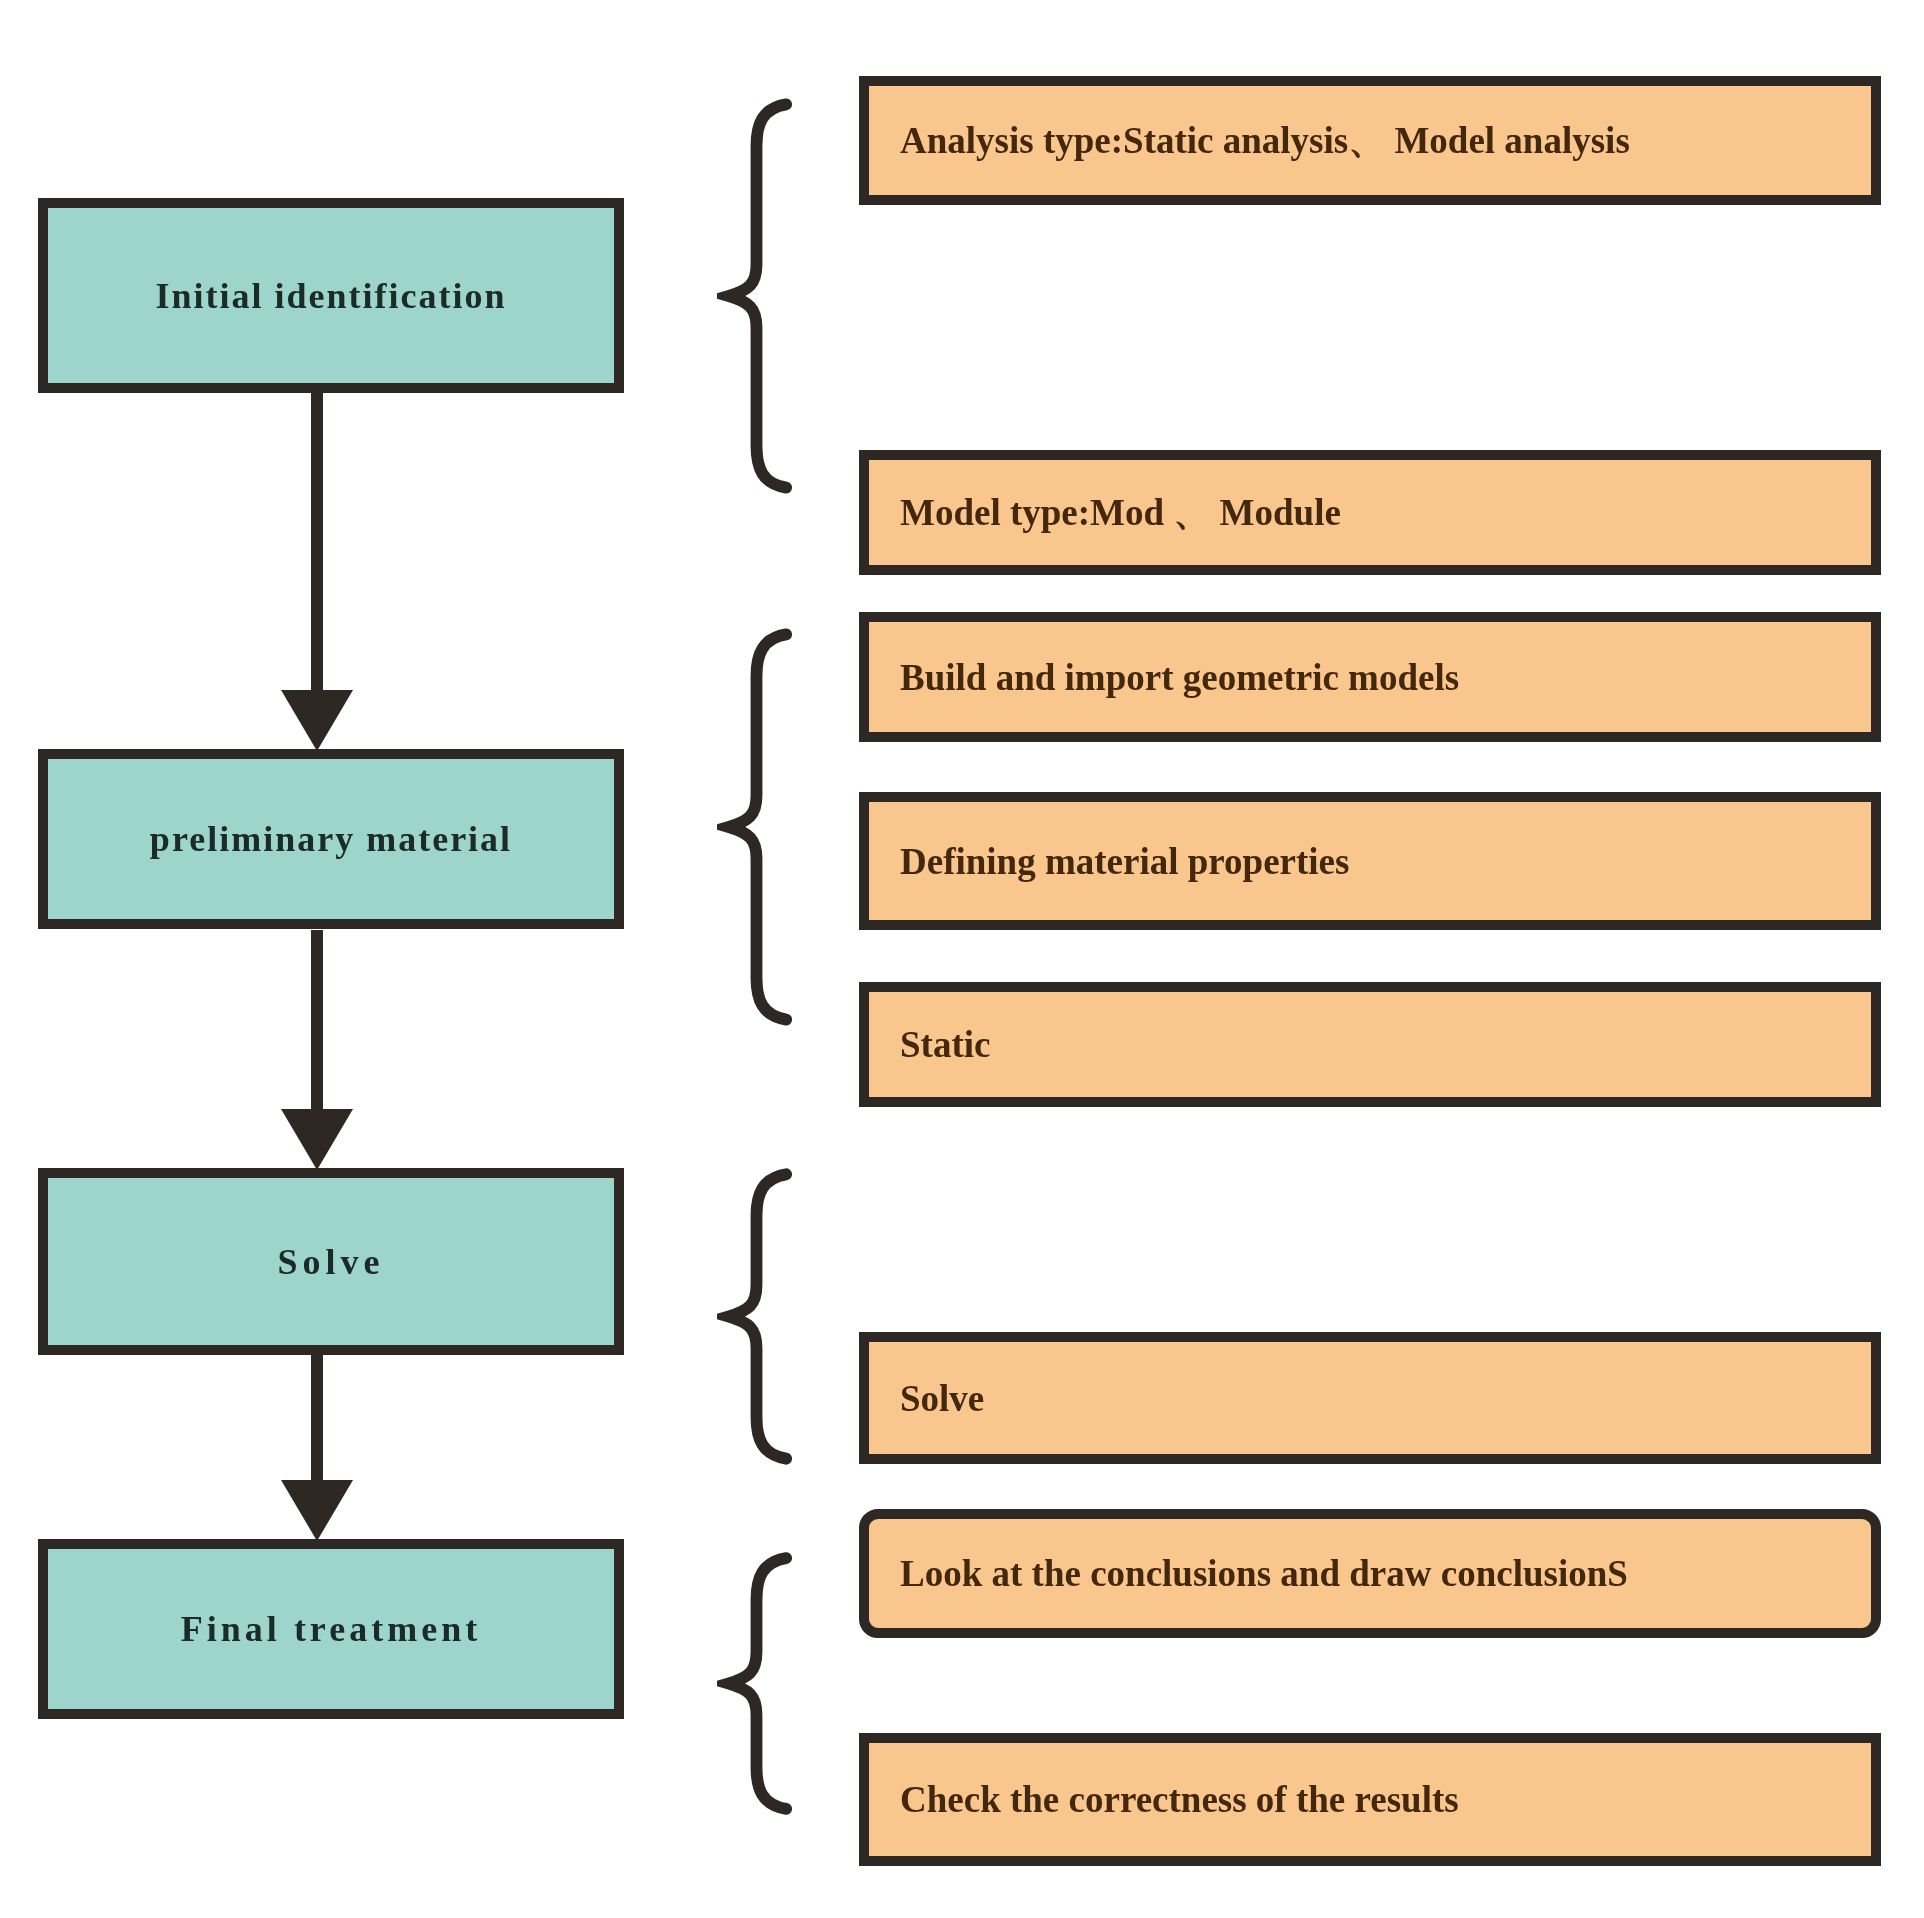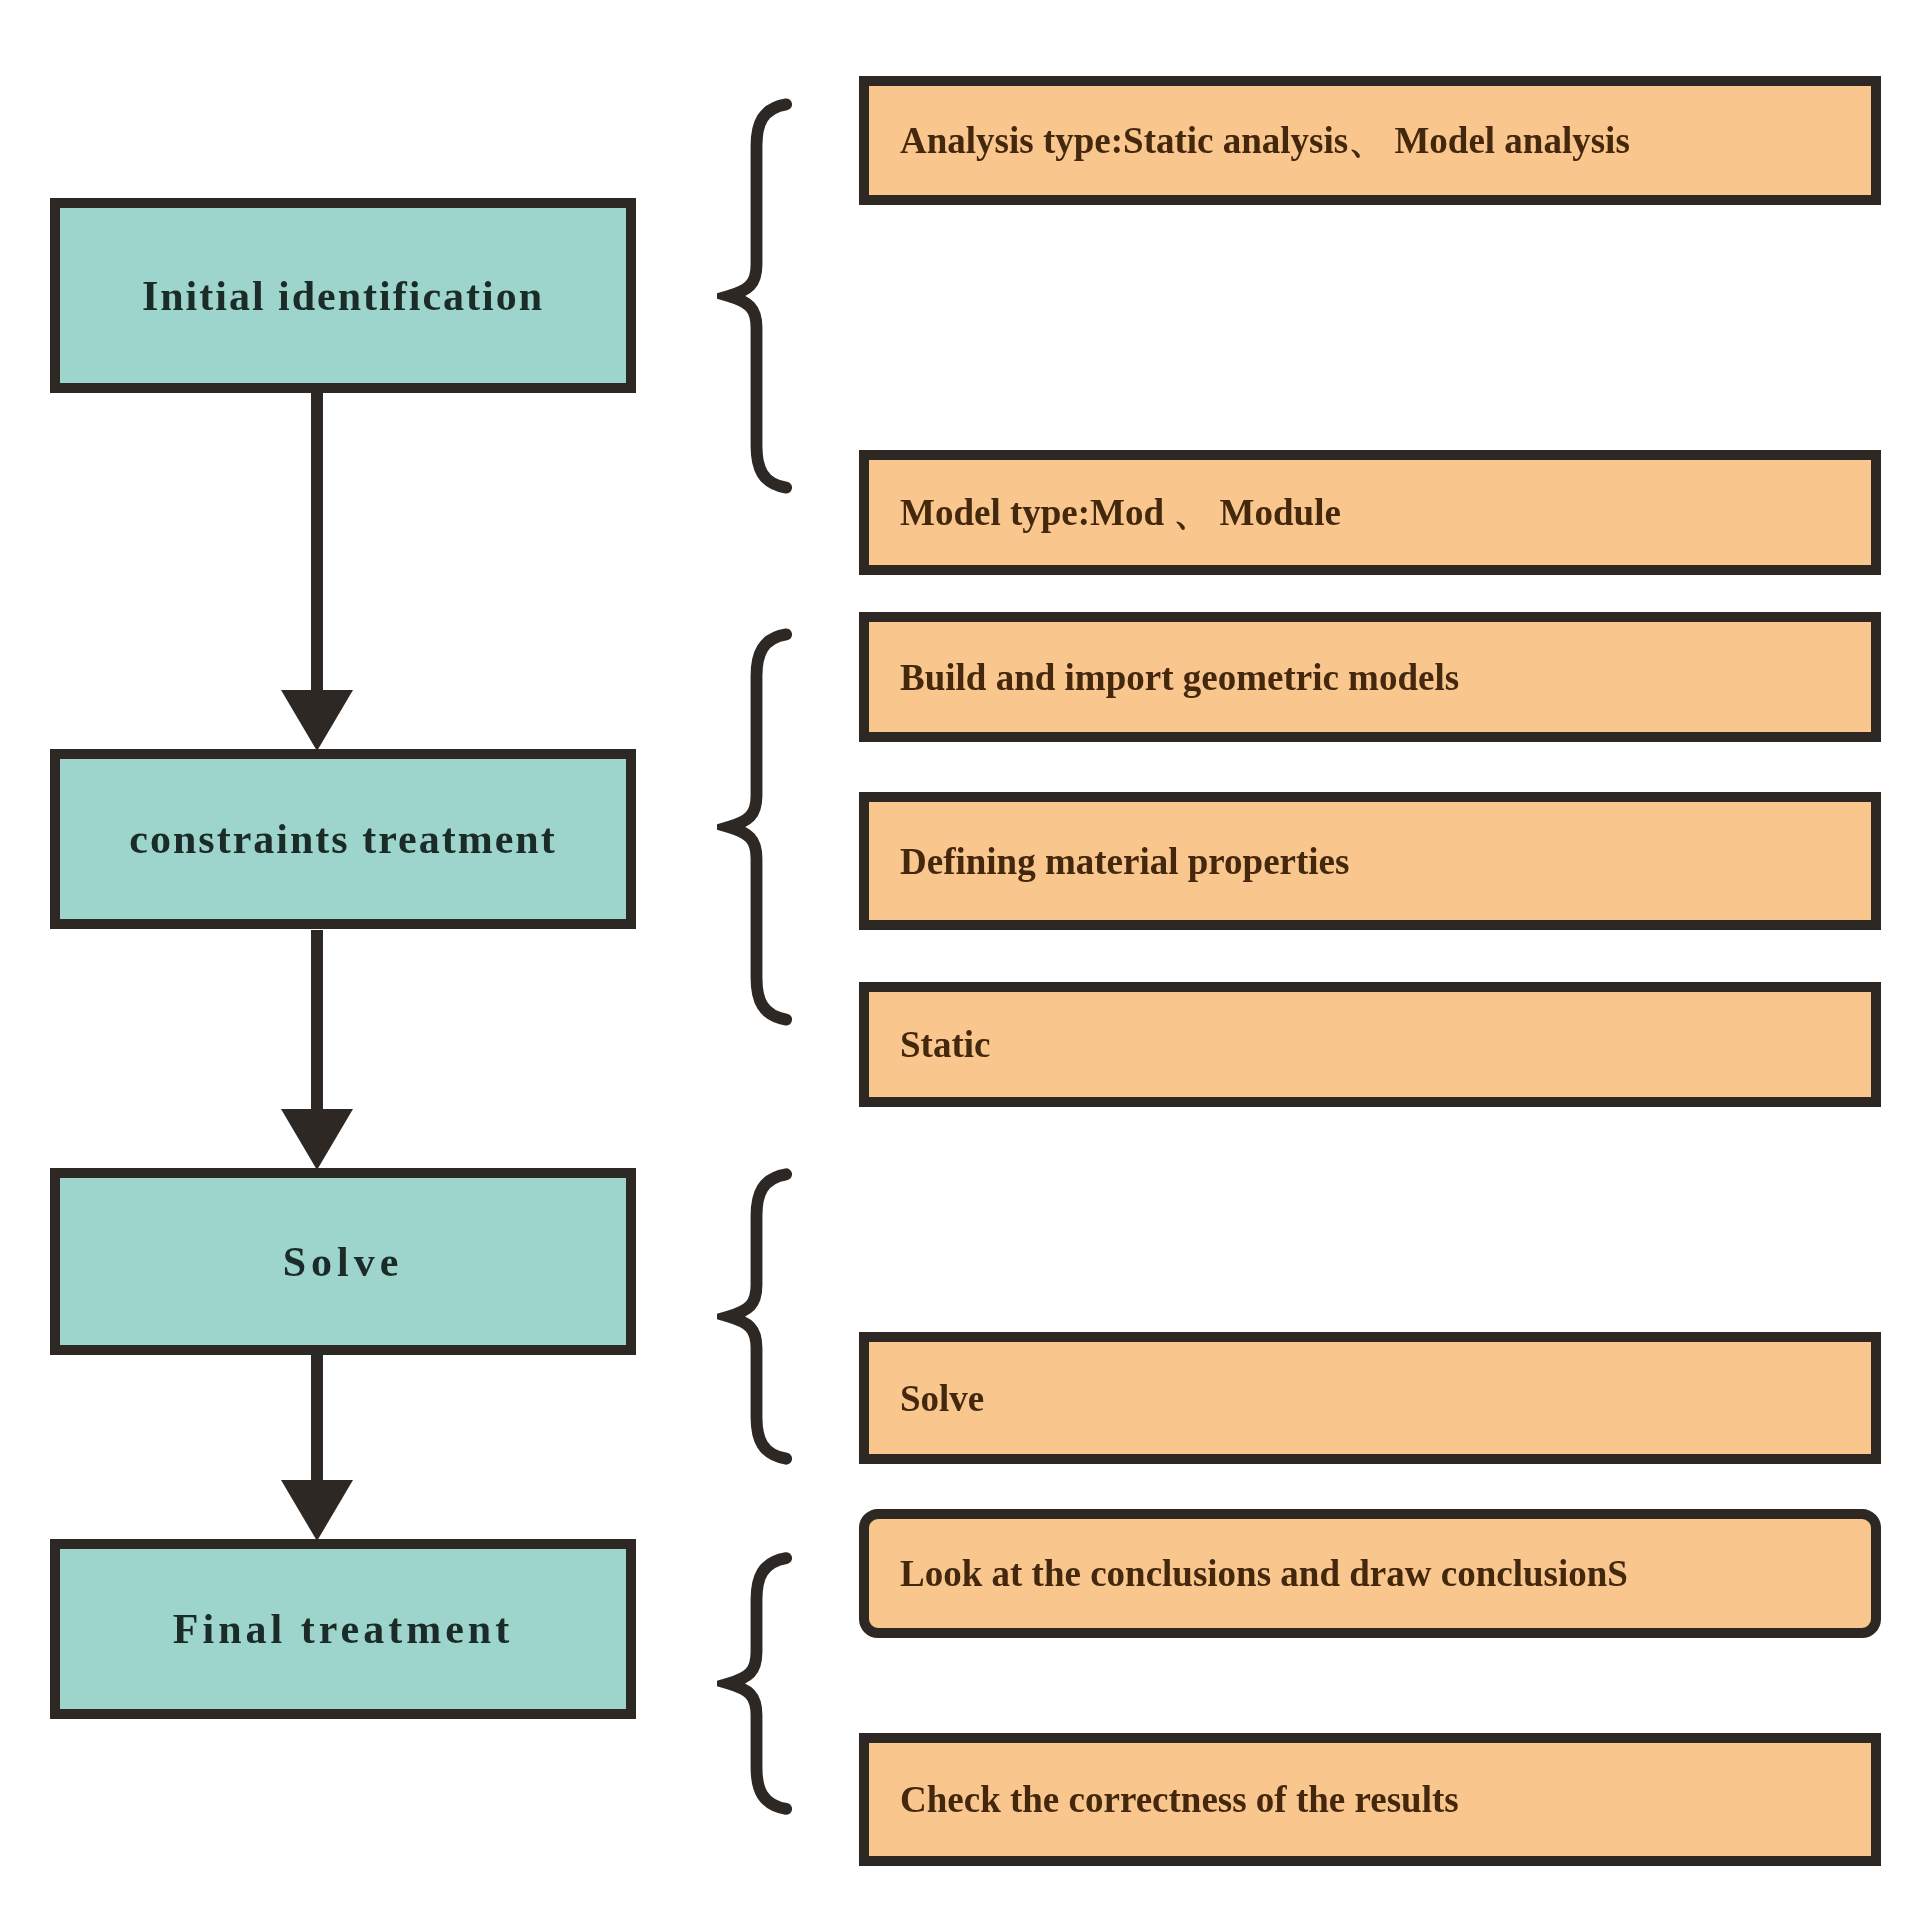--- a/index.html
+++ b/index.html
@@ -5,27 +5,27 @@
   html,body{margin:0;padding:0;background:#ffffff;}
   .canvas{
     position:relative;
     width:1925px;height:1919px;
     background:var(--bg,#ffffff);
     font-family:"Liberation Serif","DejaVu Serif",serif;
     overflow:hidden;
   }
   .stage-box{
     position:absolute;
-    left:50px;width:586px;
+    left:38px;width:586px;
     box-sizing:border-box;
     background:var(--stage-fill,#9dd5cc);
     border:10px solid var(--outline,#2e2825);
     display:flex;align-items:center;justify-content:center;
     font-weight:bold;
-    font-size:42px;
+    font-size:36px;
     letter-spacing:2px;
     color:var(--stage-text,#1b2b27);
     text-align:center;
   }
   .detail-box{
     position:absolute;
     left:859px;width:1022px;
     box-sizing:border-box;
     background:var(--detail-fill,#f9c78e);
     border:10px solid var(--outline,#2e2825);
@@ -58,21 +58,21 @@
 </head>
 <body>
 
 <div class="canvas">
 
   <div class="stage-box" style="top:198px;height:195px;">
     <span>Initial identification</span>
   </div>
 
   <div class="stage-box" style="top:749px;height:180px;">
-    <span>constraints treatment</span>
+    <span>preliminary material</span>
   </div>
 
   <div class="stage-box" style="top:1168px;height:187px;letter-spacing:5px;">
     <span>Solve</span>
   </div>
 
   <div class="stage-box" style="top:1539px;height:180px;letter-spacing:4px;">
     <span>Final treatment</span>
   </div>
 

